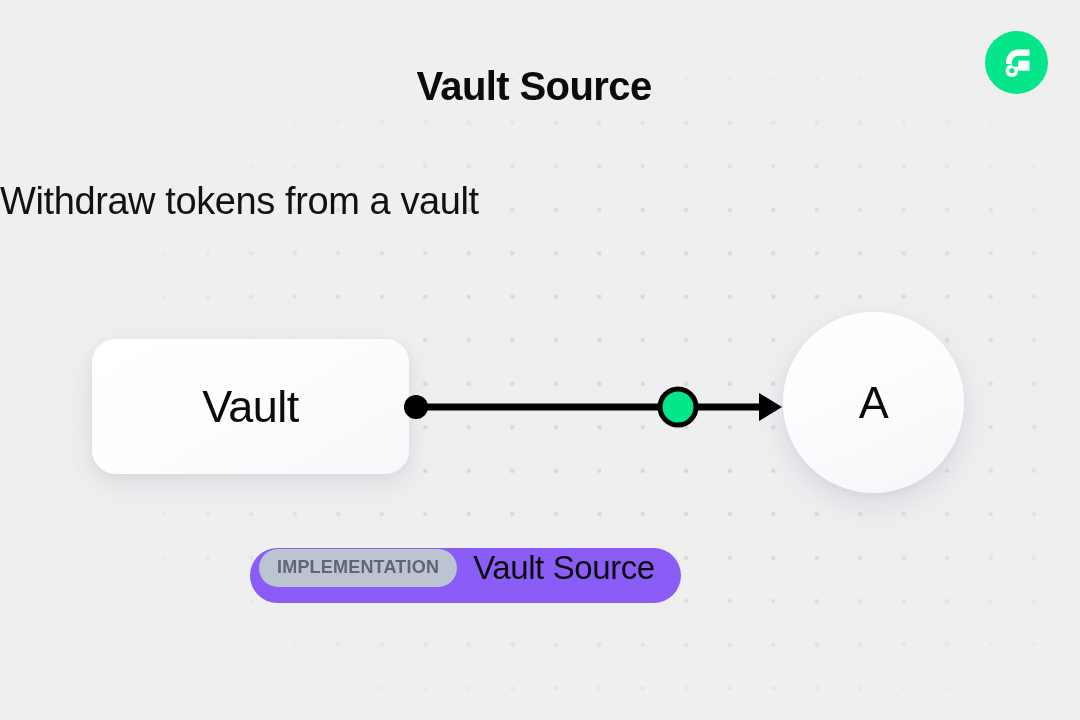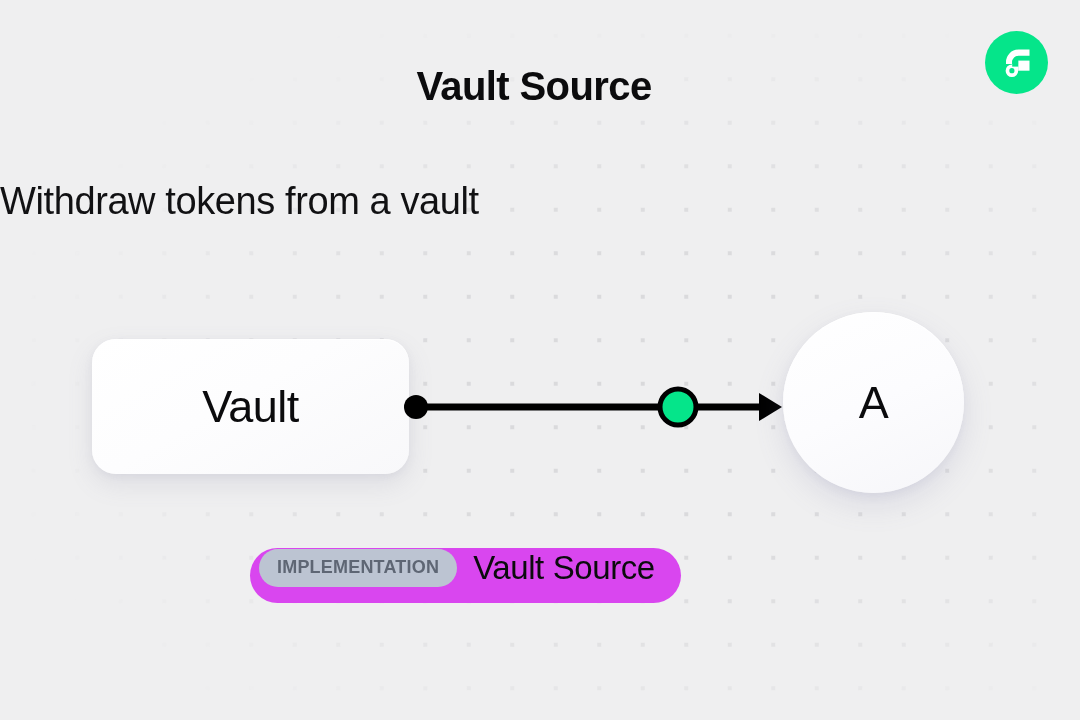--- a/index.html
+++ b/index.html
@@ -115,21 +115,21 @@
     pointer-events:none;
   }
 
   
   #impl-badge {
     position:absolute;
     left:250px; top:548px;
     height:55px;
     padding:0 26px 16px 9px;
     border-radius:28px;
-    background:#d946ef;
+    background:#8b5cf6;
     display:flex; align-items:center; gap:16px;text-align:right;
   }
   #impl-pill {
     background:#bcc4d2;
     color:#5e6674;
     border-radius:20px;
     height:38px;
     padding:0 18px;
     display:flex; align-items:center;
     font-size:18px;

